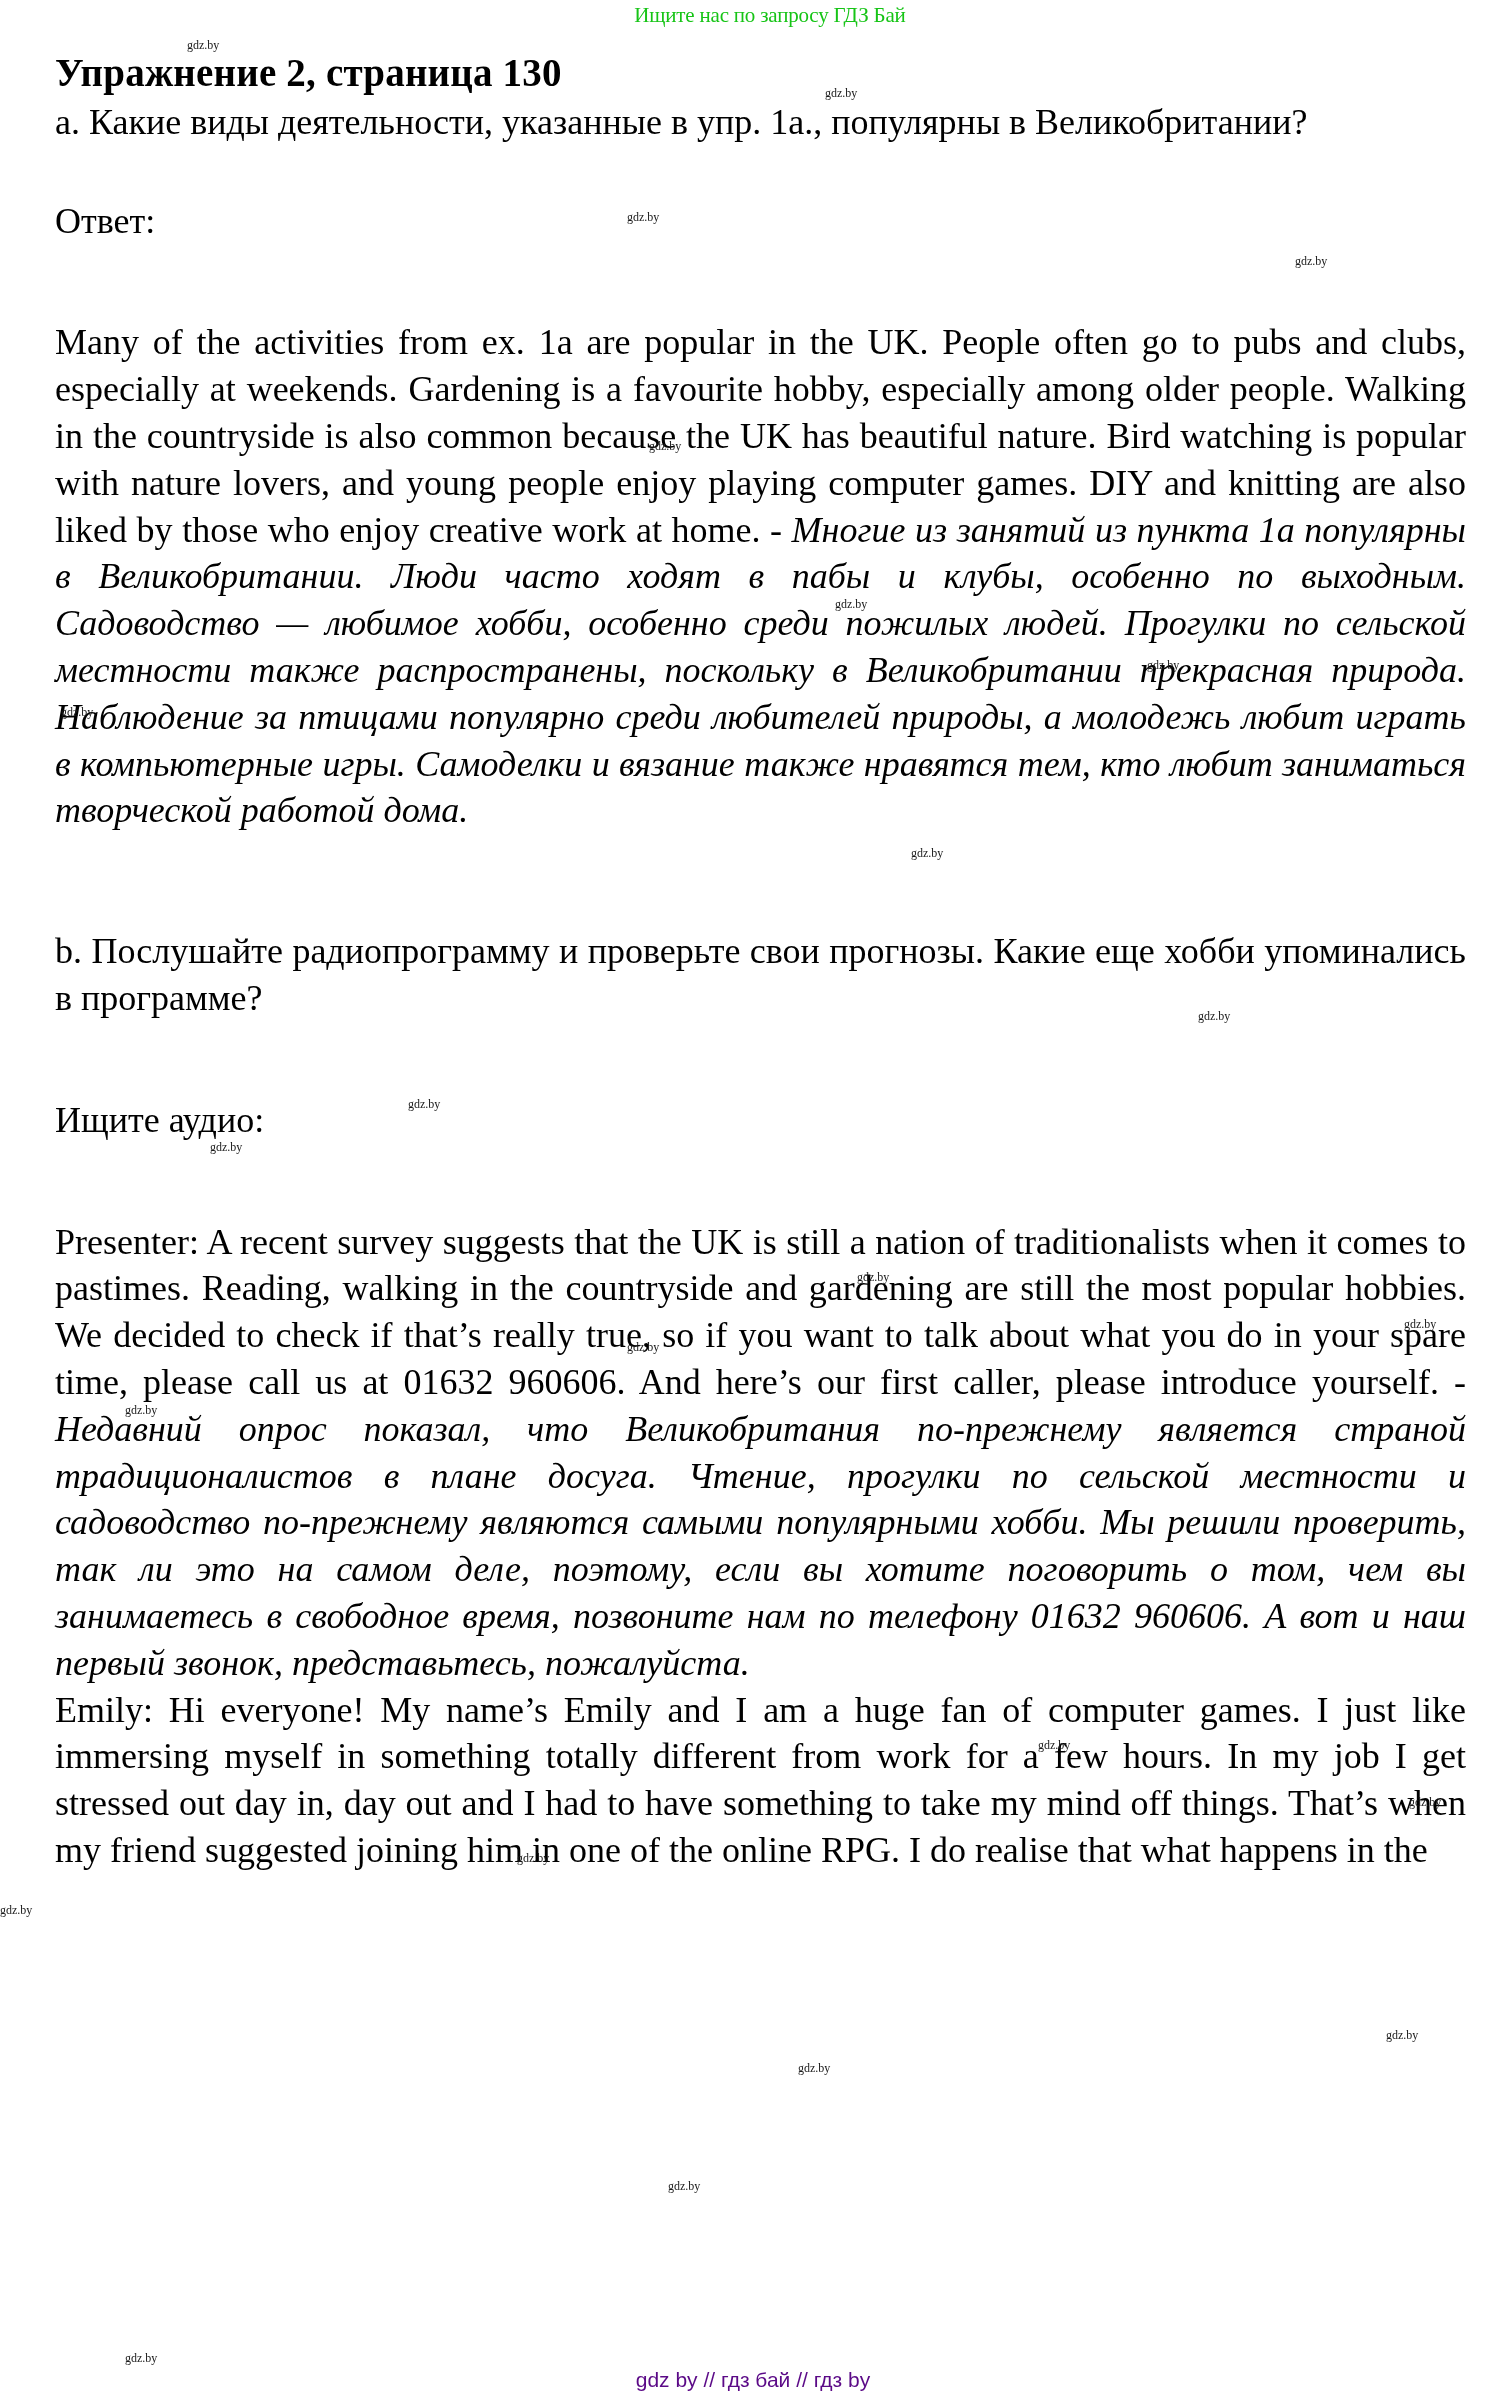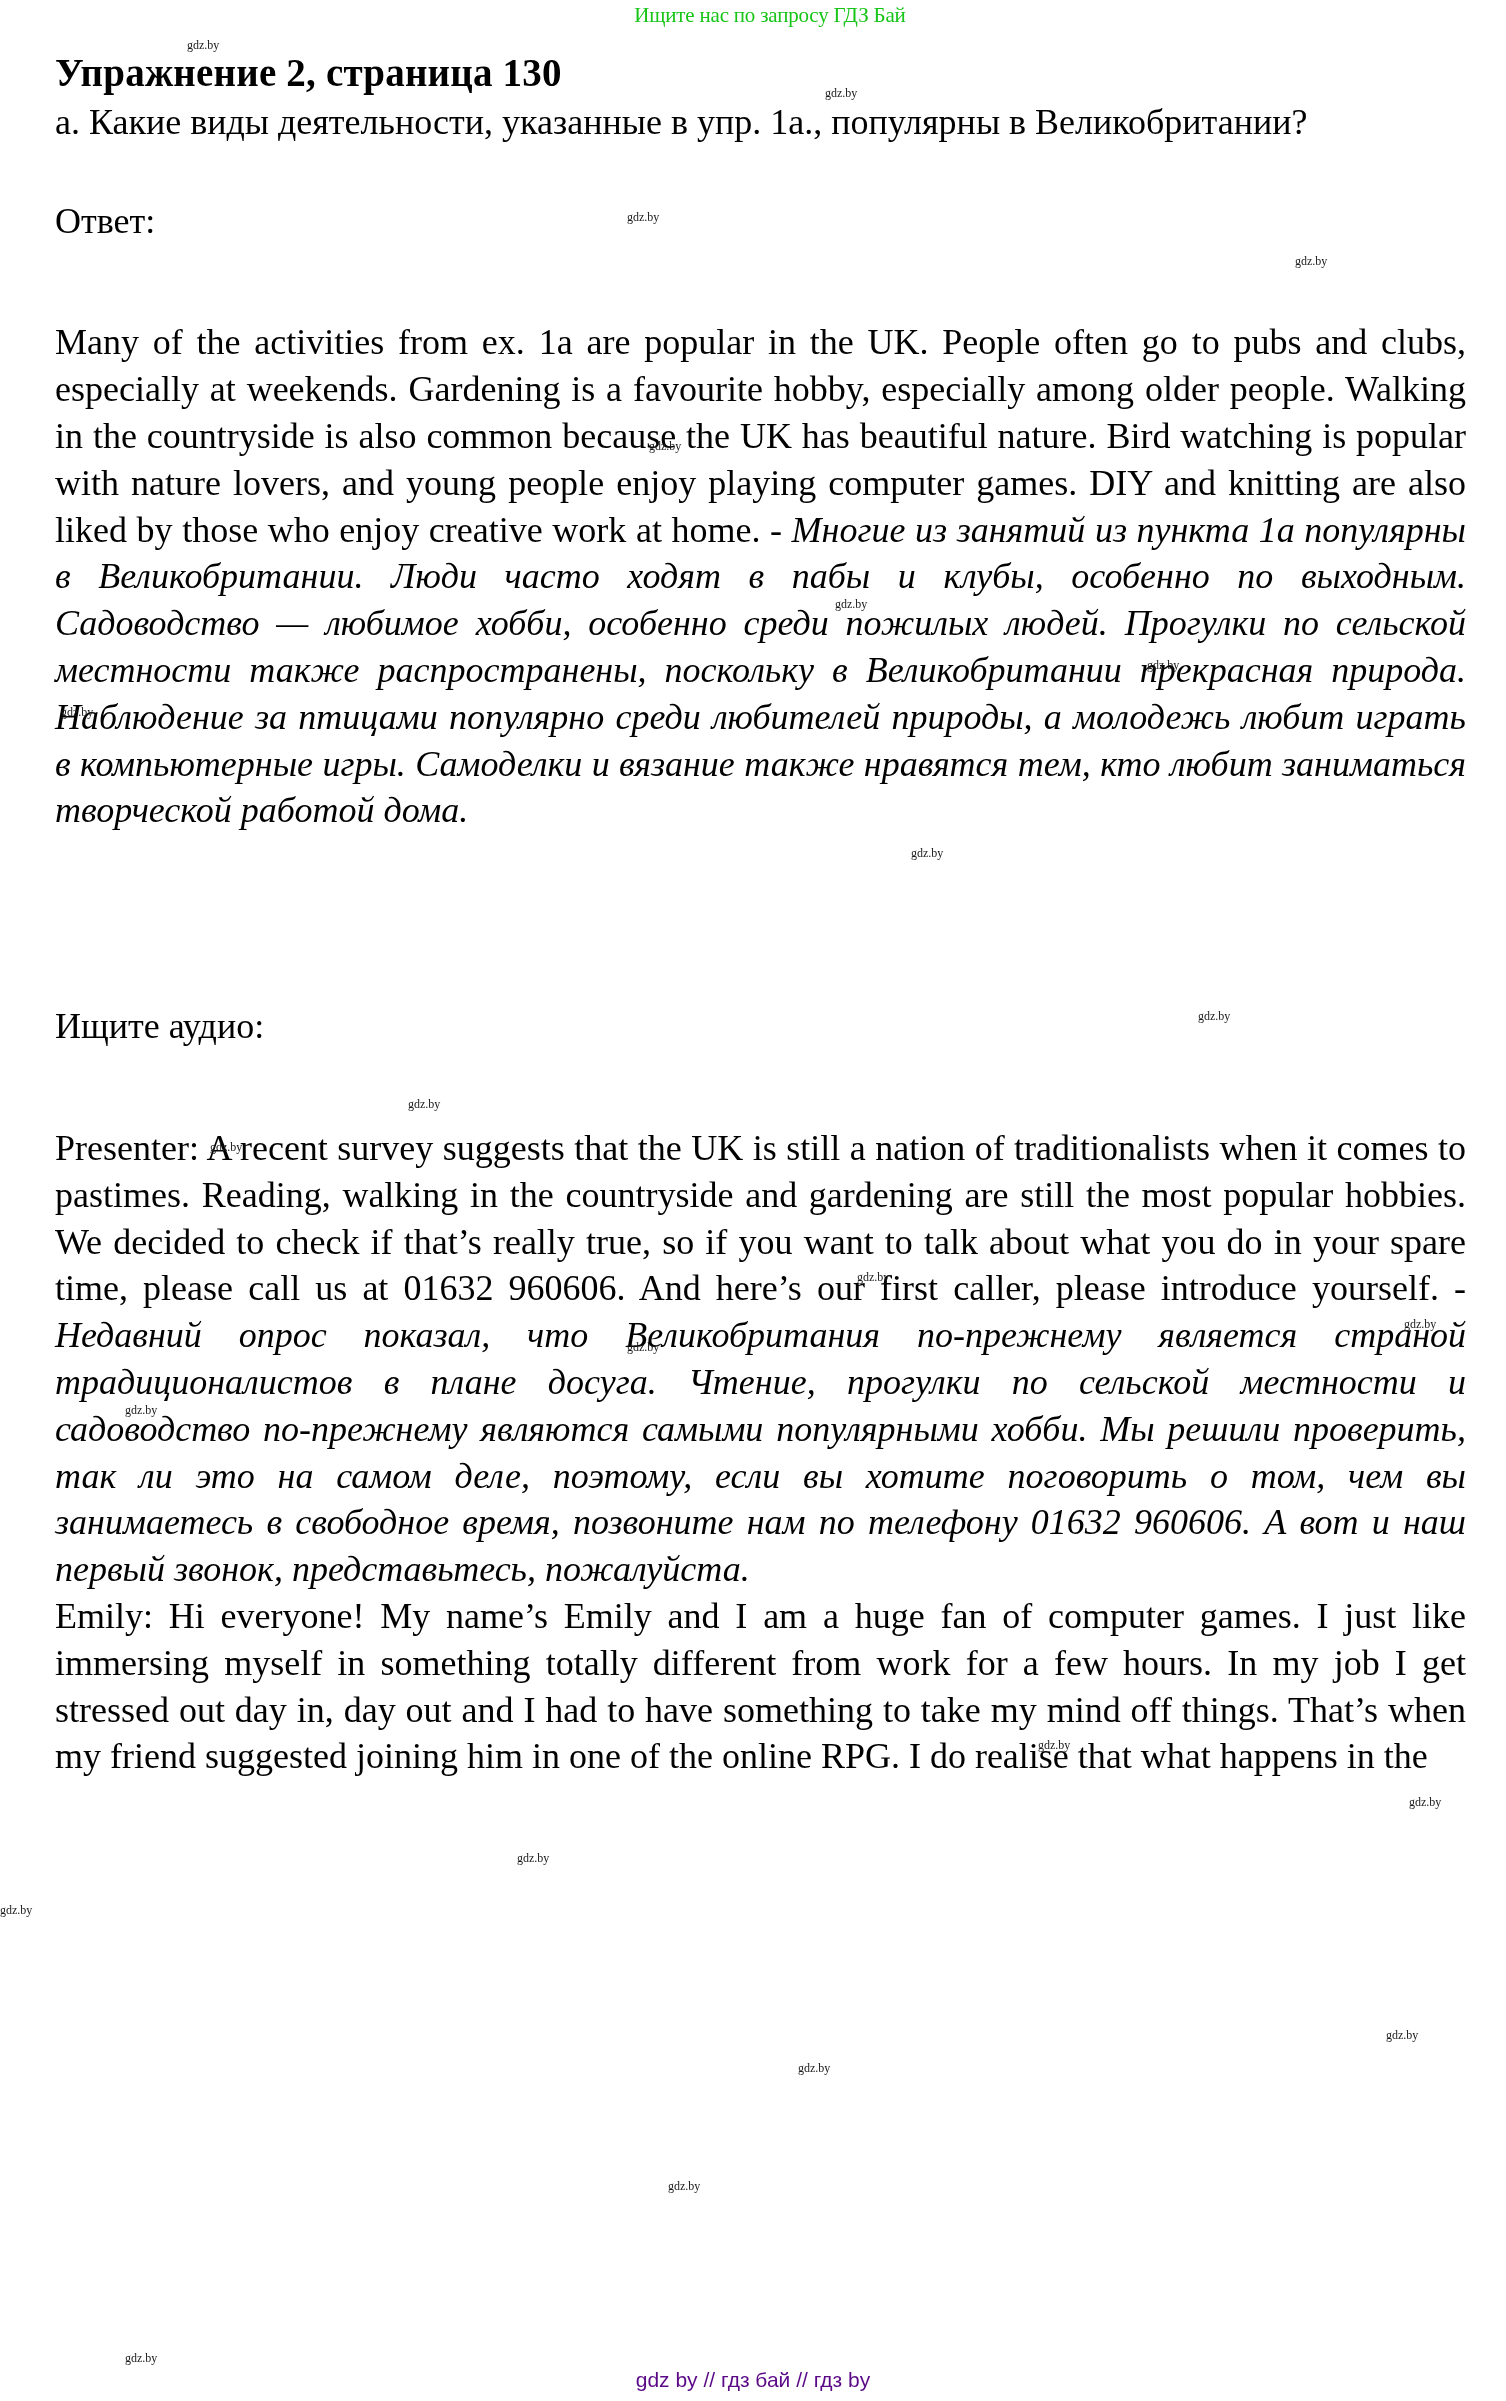--- a/index.html
+++ b/index.html
@@ -104,20 +104,21 @@
     <div class="spacer-md"></div>
 
     <p class="label">Ответ:</p>
 
     <div class="spacer-lg"></div>
 
     <p class="body"><span>Many of the activities from ex. 1a are popular in the UK. People often go to pubs and clubs, especially at weekends. Gardening is a favourite hobby, especially among older people. Walking in the countryside is also common because the UK has beautiful nature. Bird watching is popular with nature lovers, and young people enjoy playing computer games. DIY and knitting are also liked by those who enjoy creative work at home. - </span><span class="ru">Многие из занятий из пункта 1a популярны в Великобритании. Люди часто ходят в пабы и клубы, особенно по выходным. Садоводство — любимое хобби, особенно среди пожилых людей. Прогулки по сельской местности также распространены, поскольку в Великобритании прекрасная природа. Наблюдение за птицами популярно среди любителей природы, а молодежь любит играть в компьютерные игры. Самоделки и вязание также нравятся тем, кто любит заниматься творческой работой дома.</span></p>
 
     <div class="spacer-xl"></div>
 
+    <p class="prompt">b. Послушайте радиопрограмму и проверьте свои прогнозы. Какие еще хобби упоминались в программе?</p>
 
     <div class="spacer-lg"></div>
 
     <p class="label">Ищите аудио:</p>
 
     <div class="spacer-lg"></div>
 
     <p class="body"><span>Presenter: A recent survey suggests that the UK is still a nation of traditionalists when it comes to pastimes. Reading, walking in the countryside and gardening are still the most popular hobbies. We decided to check if that’s really true, so if you want to talk about what you do in your spare time, please call us at 01632 960606. And here’s our first caller, please introduce yourself. - </span><span class="ru">Недавний опрос показал, что Великобритания по-прежнему является страной традиционалистов в плане досуга. Чтение, прогулки по сельской местности и садоводство по-прежнему являются самыми популярными хобби. Мы решили проверить, так ли это на самом деле, поэтому, если вы хотите поговорить о том, чем вы занимаетесь в свободное время, позвоните нам по телефону 01632 960606. А вот и наш первый звонок, представьтесь, пожалуйста.</span></p>
 
     <p class="body">Emily: Hi everyone! My name’s Emily and I am a huge fan of computer games. I just like immersing myself in something totally different from work for a few hours. In my job I get stressed out day in, day out and I had to have something to take my mind off things. That’s when my friend suggested joining him in one of the online RPG. I do realise that what happens in the</p>

